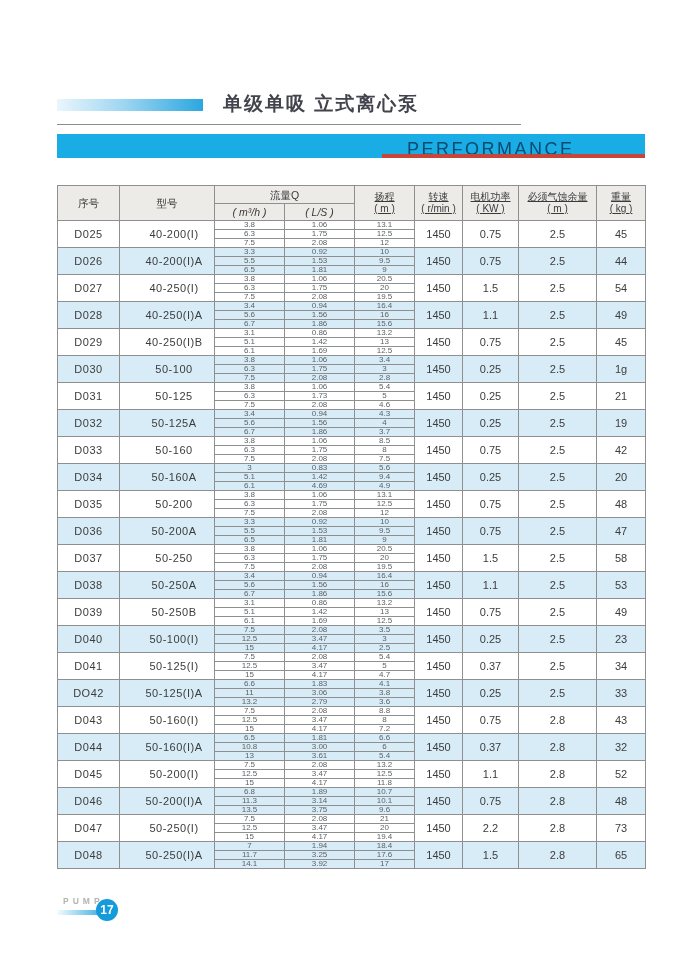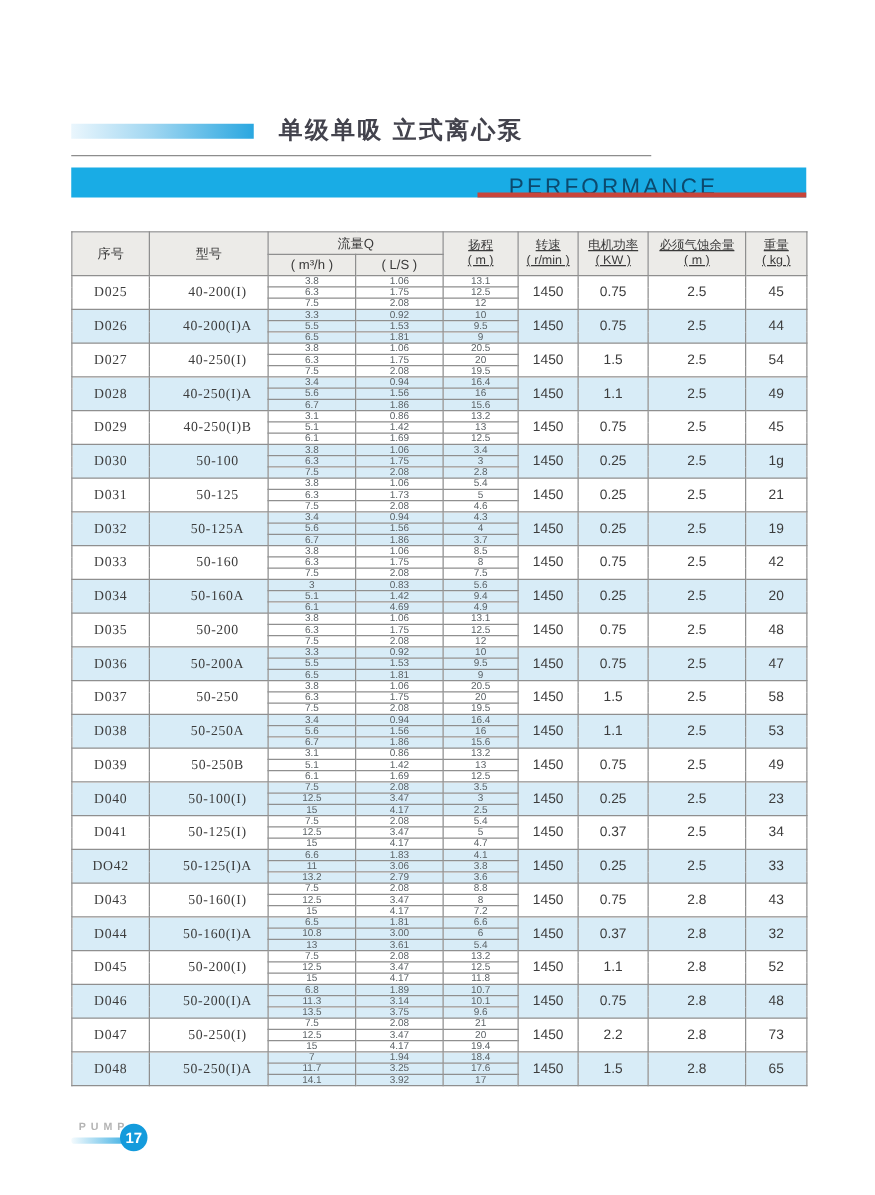--- a/index.html
+++ b/index.html
@@ -53,23 +53,23 @@
   table.perf th, table.perf td {
     border: 1px solid #8f8f8f;
     text-align: center; vertical-align: middle;
     overflow: hidden; white-space: nowrap;
   }
   thead th {
     background: #ecebe8; font-weight: normal; color: #3a3a3a;
     font-size: 10.5px; line-height: 12px;
   }
   thead tr.h1 th { height: 18px; }
-  thead tr.h2 th { height: 17px; }
+  thead tr.h2 th { height: 17px; font-style: italic; }
   .unit-line { display: block; font-size: 10px; color: #3a3a3a; text-decoration: underline; }
-  td.td-serial, td.td-model { font-size: 11px; color: #3c3c3c; letter-spacing: 0.5px; font-family: Liberation Serif, serif; }
+  td.td-serial, td.td-model { font-size: 11px; color: #3c3c3c; letter-spacing: 0.5px; }
   td.td-model { text-align: left; padding-left: 14px; }
   td.td-mid { font-size: 11px; color: #3c3c3c; }
   td.td-num {
     height: 8.3px; font-size: 8px; line-height: 8px; color: #5c6367;
     padding: 0;
   }
   tr.alt td { background: #d8ecf7; }
   tr:not(.alt) td { background: #ffffff; }
   
   .footer { position: absolute; left: 57px; top: 894px; width: 120px; height: 30px; }

